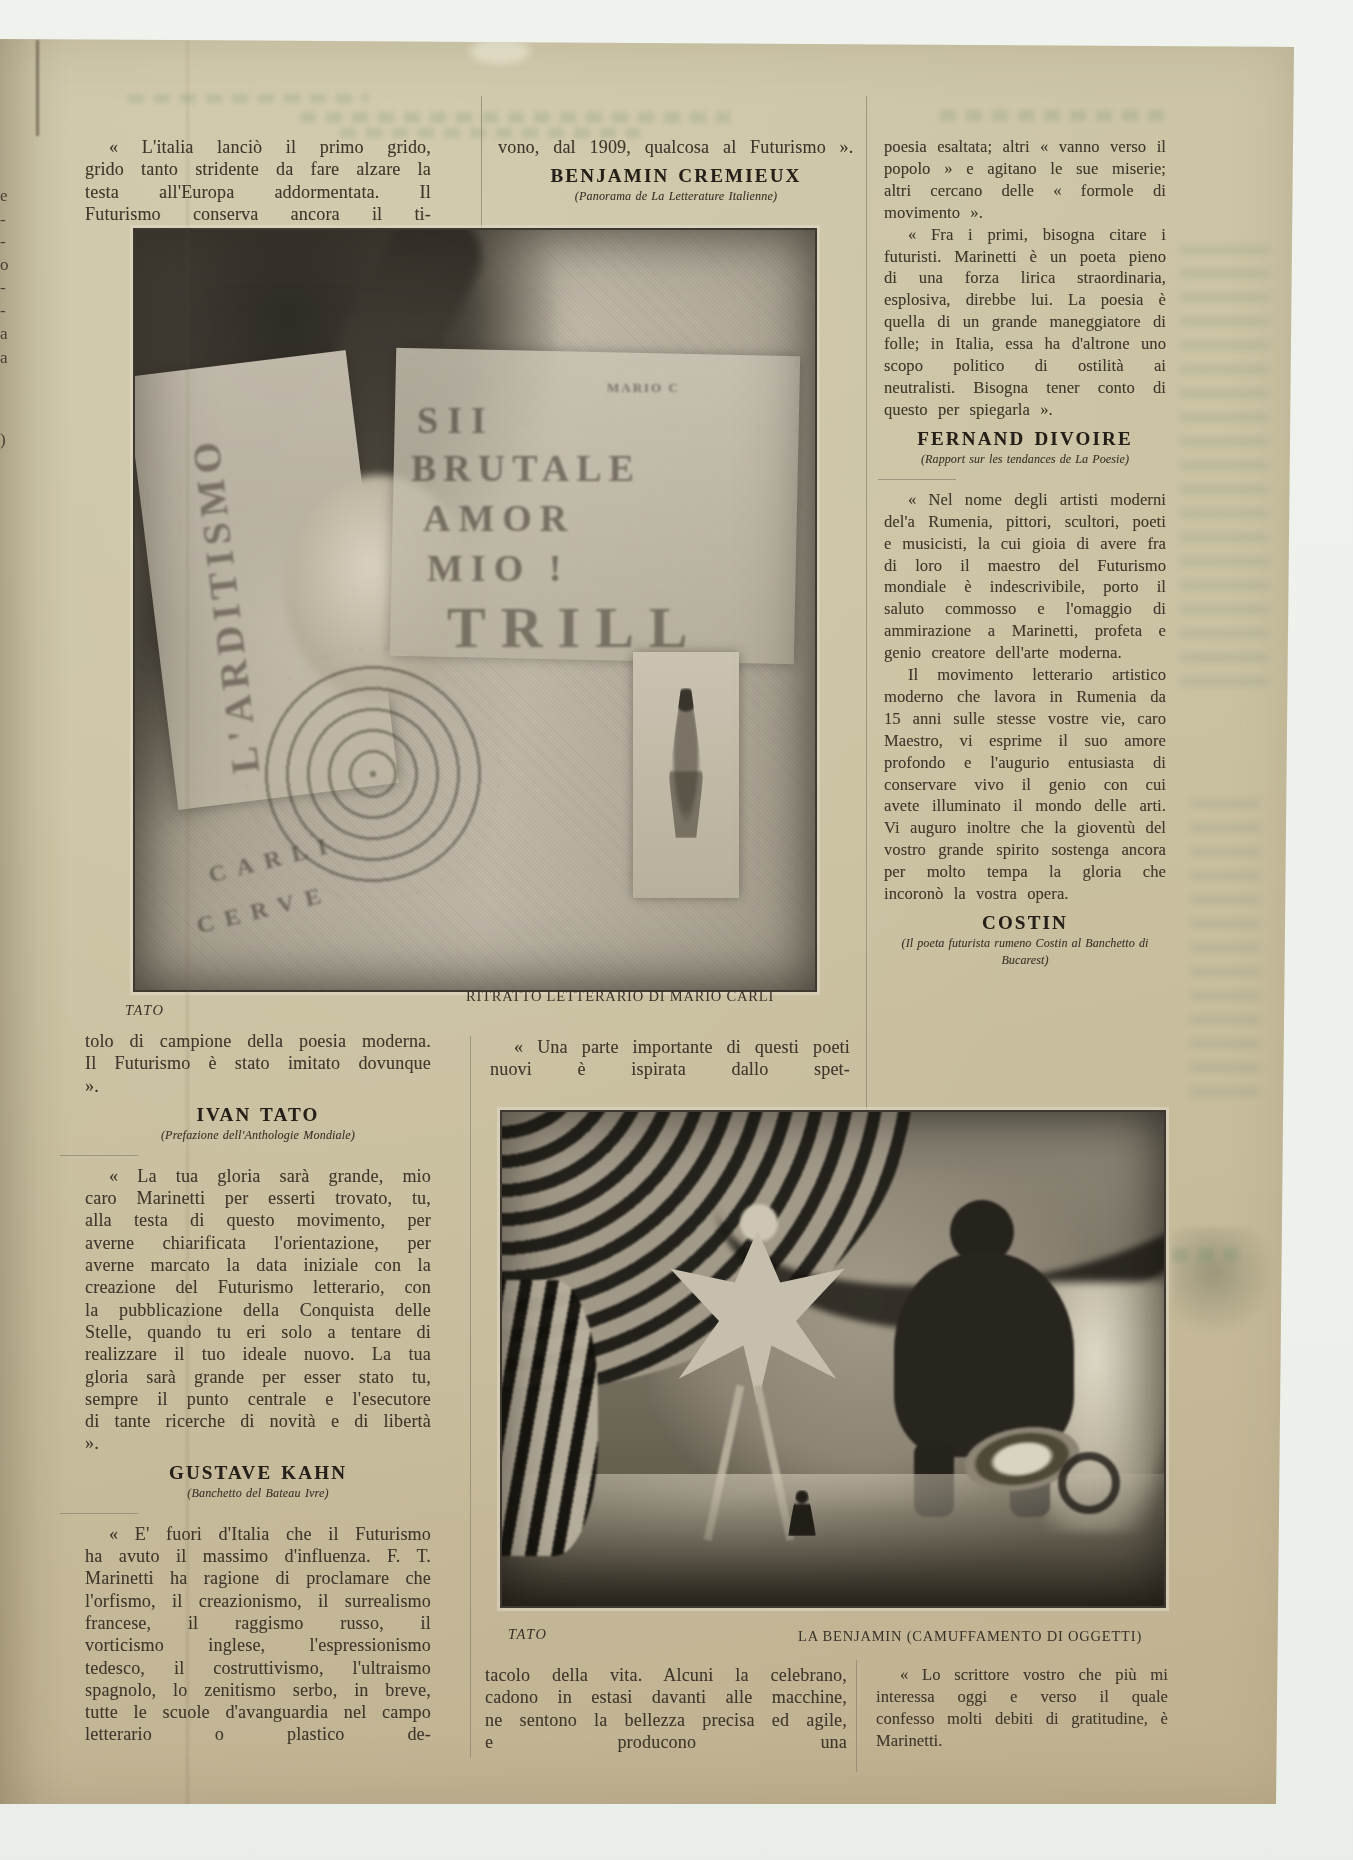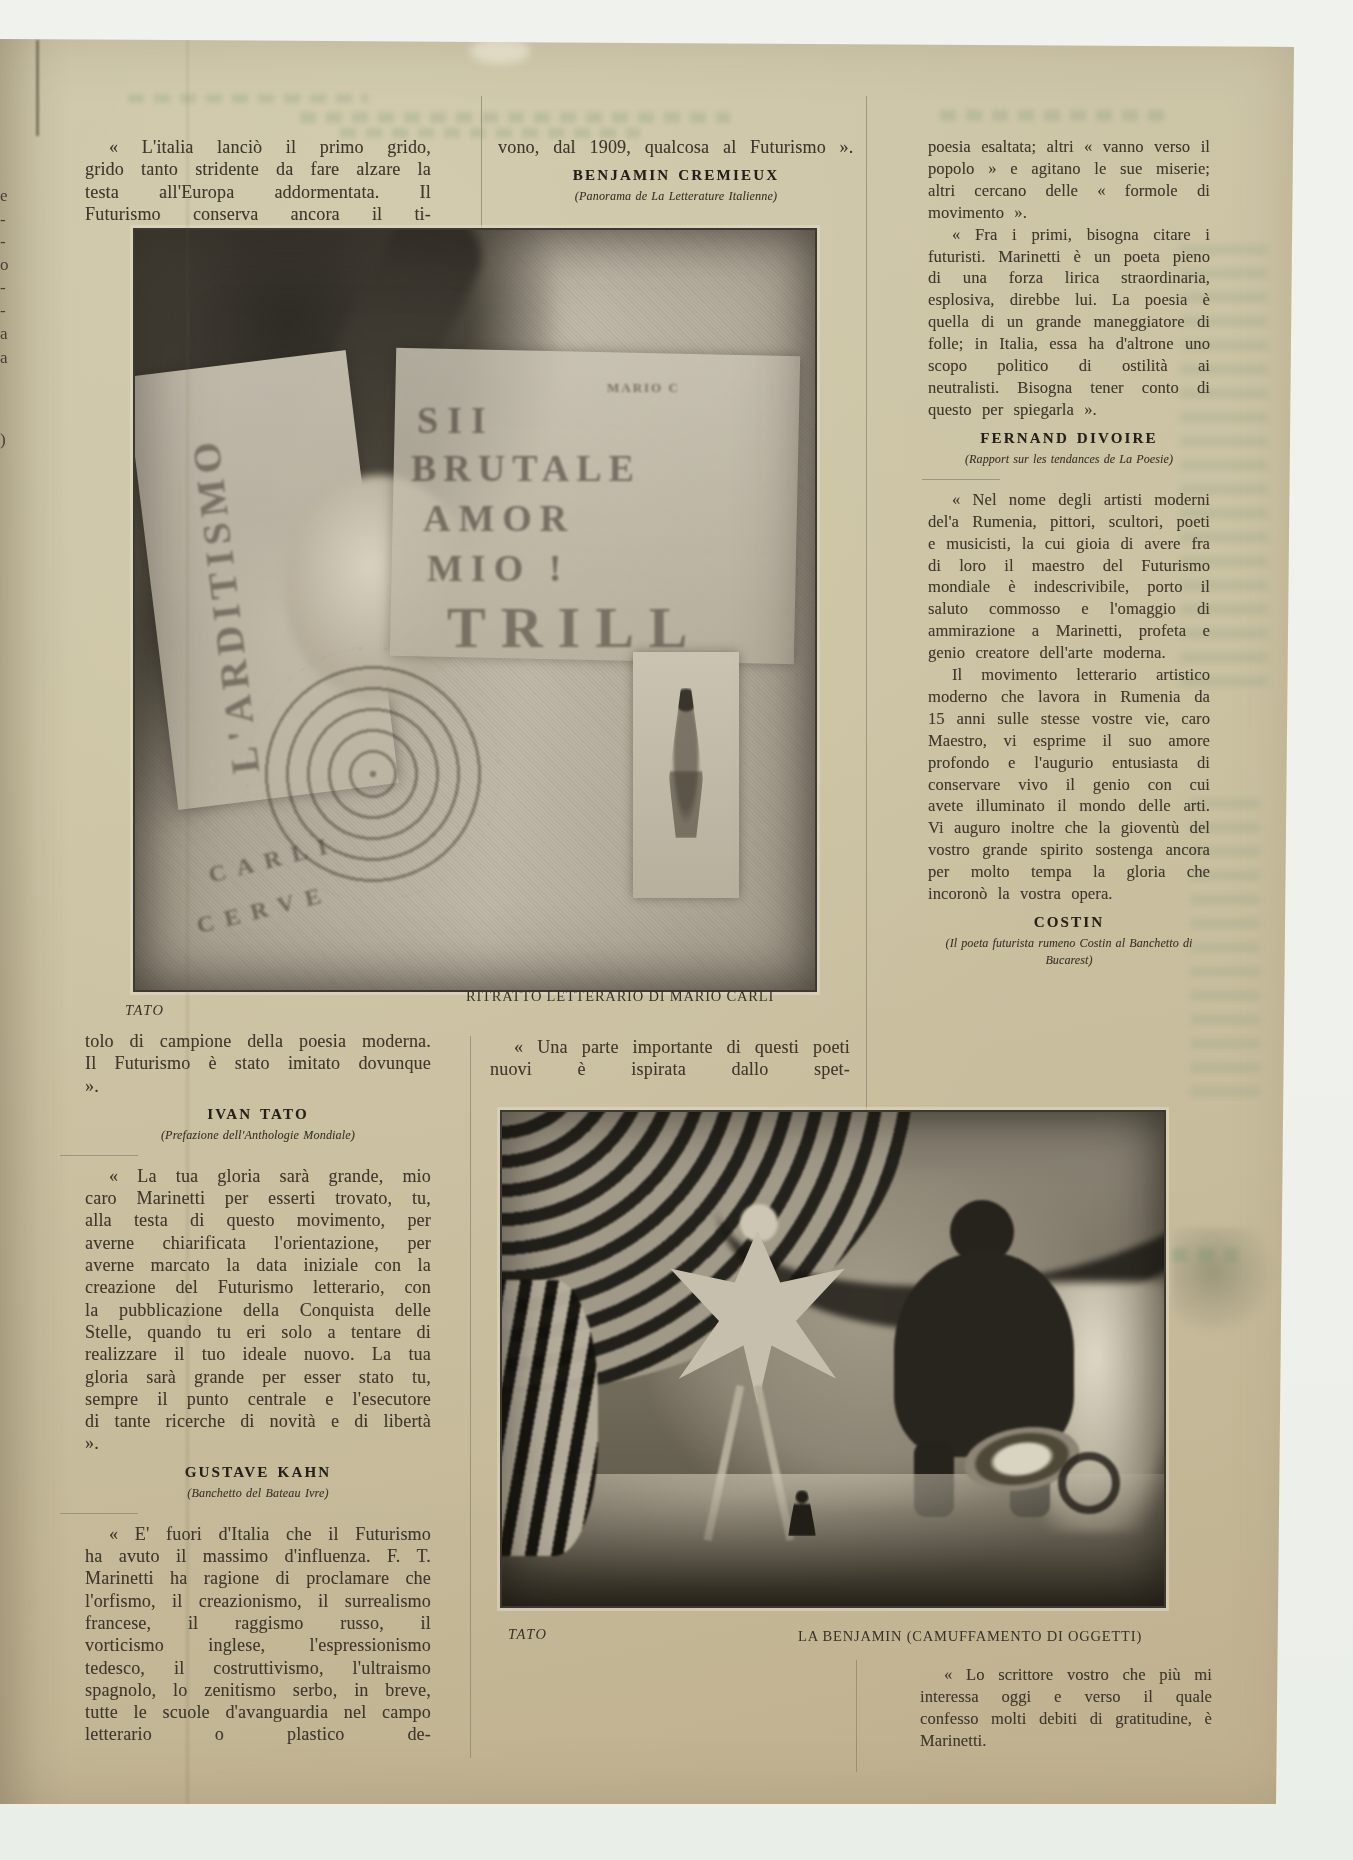--- a/index.html
+++ b/index.html
@@ -38,25 +38,25 @@
     background:radial-gradient(ellipse at 40% 40%,rgba(60,70,50,.55),transparent 70%);}
   
   .mletter{position:absolute;left:0;width:14px;font-size:17px;color:#473f33;
     font-family:"Liberation Serif",serif;}
   
   .vrule{position:absolute;width:1px;background:#8d8571;opacity:.75;}
   
   .col{position:absolute;color:#3f372c;text-align:justify;
     text-shadow:.3px .3px .5px rgba(70,58,42,.3);}
   .body18{font-size:18px;line-height:22.3px;word-spacing:9px;letter-spacing:.2px;}
-  .body16{font-size:16.5px;line-height:21.9px;word-spacing:6px;letter-spacing:.1px;margin-left:44px;}
+  .body16{font-size:16.5px;line-height:21.9px;word-spacing:6px;letter-spacing:.1px;}
   .col p{margin:0;}
   .col p.q{text-indent:24px;}
   .runon{text-align-last:justify;}
-  .heading{font-weight:bold;text-align:center;font-size:15px;letter-spacing:2.2px;
+  .heading{font-weight:bold;text-align:center;font-size:19px;letter-spacing:2.2px;
     color:#241f18;margin-top:8px;word-spacing:2px;line-height:19px;}
   .attr{font-style:italic;text-align:center;font-size:12px;line-height:17px;
     margin-top:3px;color:#3a332a;word-spacing:1px;}
   .hr-short{height:1px;background:#8a8270;width:78px;margin:11px 0 9px -25px;opacity:.7;border:0;}
   .hr-short.inright{margin-left:-6px;}
   .credit{position:absolute;font-style:italic;font-size:14.5px;letter-spacing:1.5px;color:#383128;text-align:center;}
   .photocaption{position:absolute;font-size:14.5px;letter-spacing:.8px;color:#383128;text-align:center;}
   
   .photo{position:absolute;overflow:hidden;border:2px solid #3e3930;
     box-shadow:0 0 0 3px rgba(225,219,202,.55),inset 0 0 40px rgba(30,26,20,.4);}
@@ -240,17 +240,20 @@
     <div class="p2-table"></div>
     <div class="p2-zebra"></div>
     <div class="p2-fig"></div>
     <div class="p2-dish"></div>
     <div class="p2-ring"></div>
     <div class="p2-vign"></div>
   </div>
   <div class="credit" style="left:508px;top:1590px;">TATO</div>
   <div class="photocaption" style="left:770px;top:1592px;width:400px;">LA BENJAMIN (CAMUFFAMENTO DI OGGETTI)</div>
 
+  <div class="col body18" style="left:485px;top:1628px;width:362px;">
+    <p class="runon">tacolo della vita. Alcuni la celebrano, cadono in estasi davanti alle macchine, ne sentono la bellezza precisa ed agile, e producono una</p>
+  </div>
 
   <div class="col body16" style="left:876px;top:1628px;width:292px;">
     <p class="q">« Lo scrittore vostro che più mi interessa oggi e verso il quale confesso molti debiti di gratitudine, è Marinetti.</p>
   </div>
 </div>
 
 </body></html>

